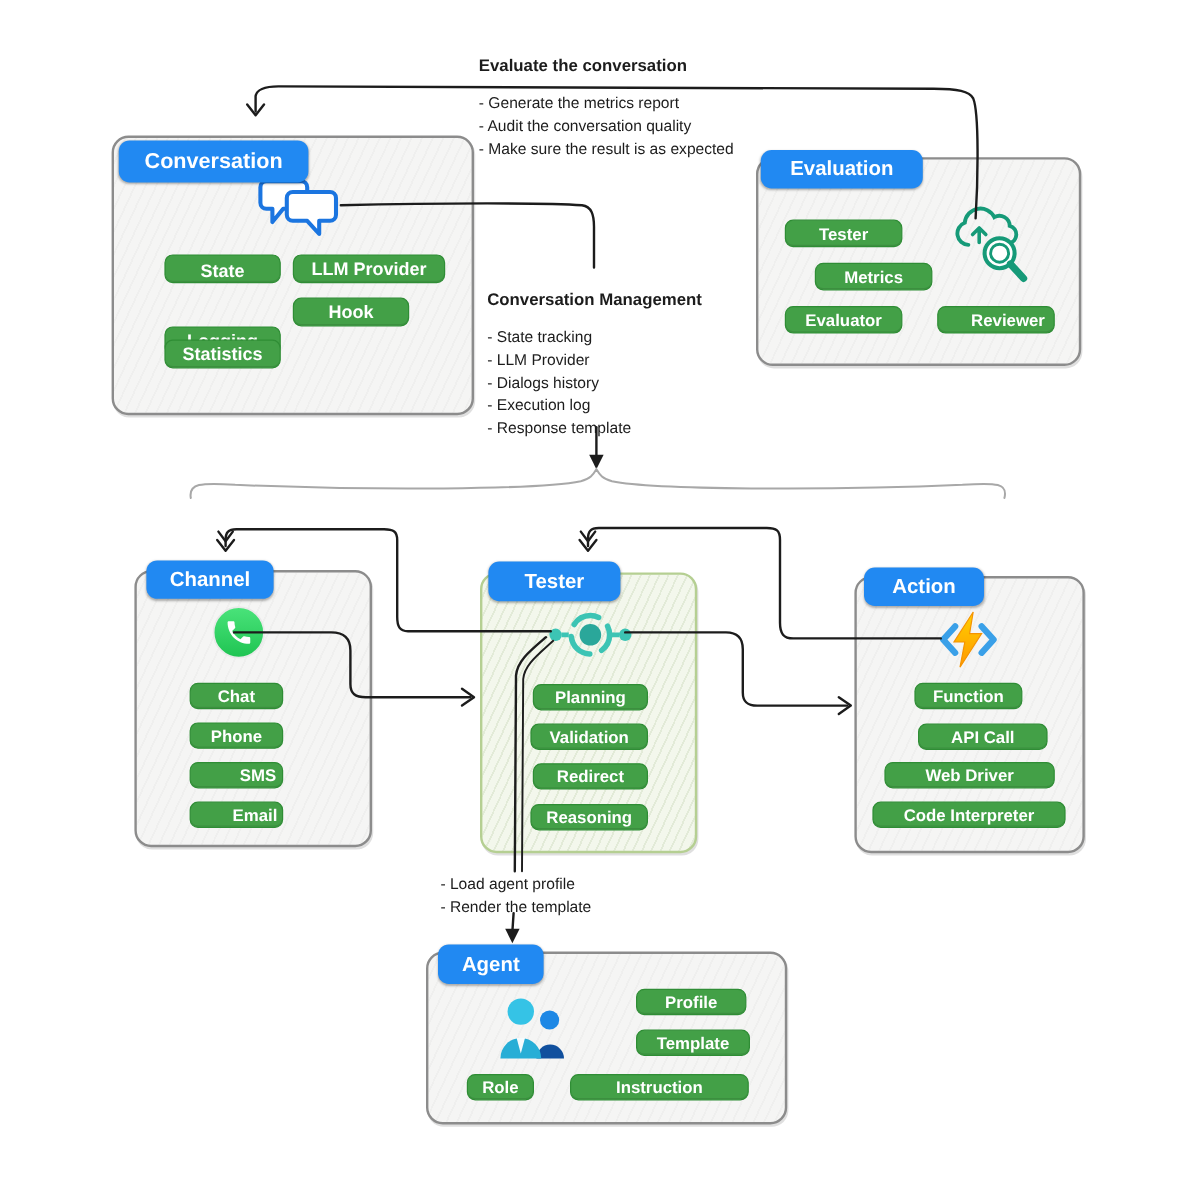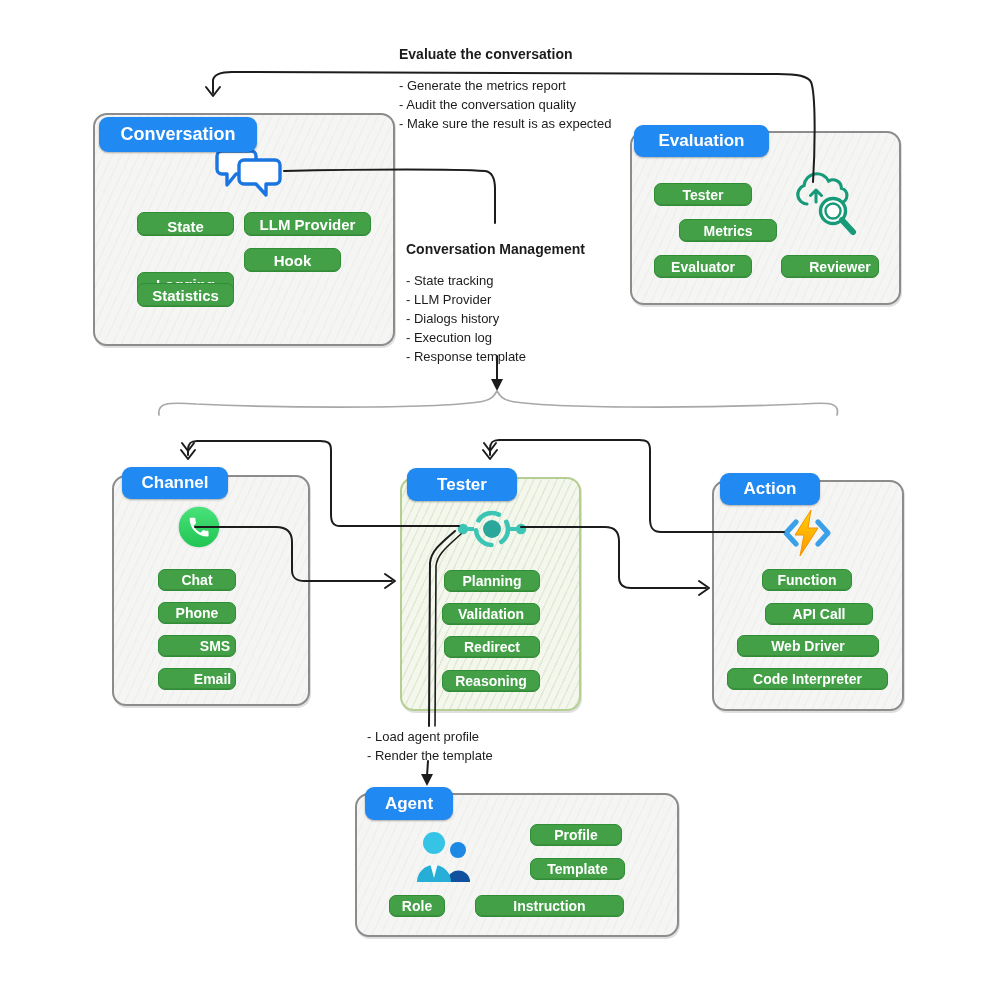--- a/index.html
+++ b/index.html
@@ -176,21 +176,21 @@
         <span>API Call</span>
       </div>
     <div class="pill" style="left:23px;top:153px;width:142px;height:22px;">
         <span>Web Driver</span>
       </div>
     <div class="pill" style="left:13px;top:186px;width:161px;height:22px;">
         <span>Code Interpreter</span>
       </div>
   </div>
 
-  <div class="box" style="left:355px;top:793px;width:297px;height:140px;padding-left:23px;">
+  <div class="box" style="left:355px;top:793px;width:297px;height:140px;">
     <div class="hdr" style="left:8px;top:-8px;width:88px;height:33px;">
       <span>Agent</span>
     </div>
     <svg class="icon" style="left:53px;top:35px;" width="70" height="54" viewBox="0 0 70 54">
       <circle cx="48" cy="20" r="8" fill="#1e88e5"></circle>
       <path d="M37 52 a11.5 11.5 0 0 1 23 0 z" fill="#11509e"></path>
       <circle cx="24" cy="13" r="11" fill="#35c3e6"></circle>
       <path d="M7 52 a17 17 0 0 1 34 0 z" fill="#27aed6"></path>
       <path d="M24 35 L20.5 35 L24 48 L27.5 35 Z" fill="#fff" opacity=".95"></path>
     </svg>

